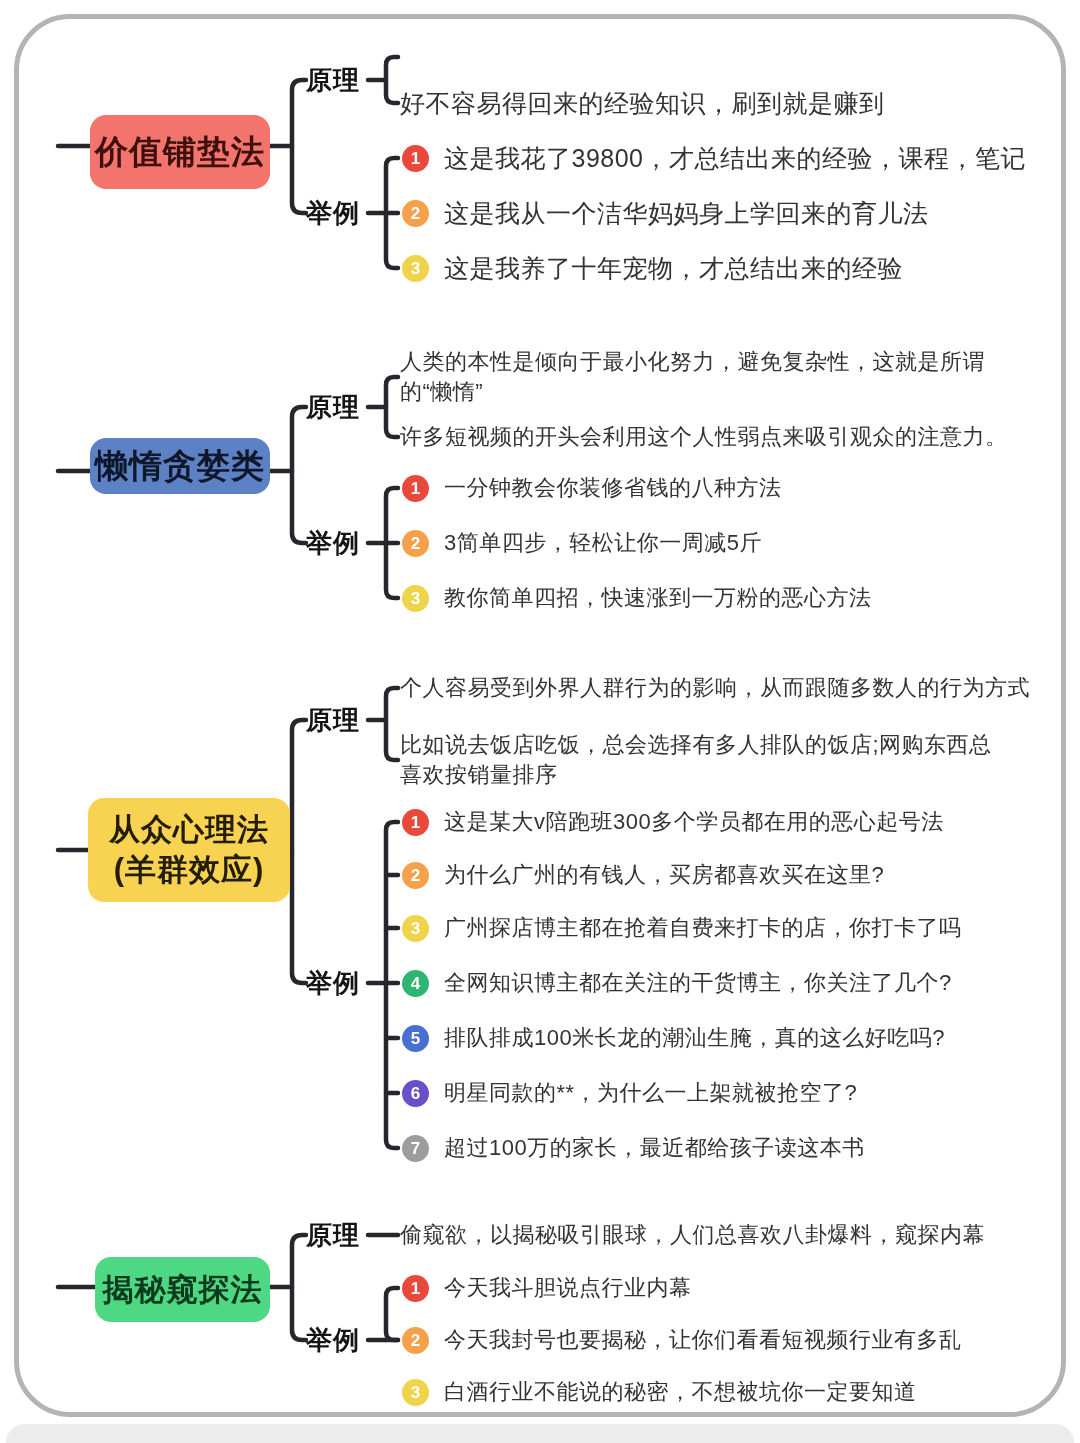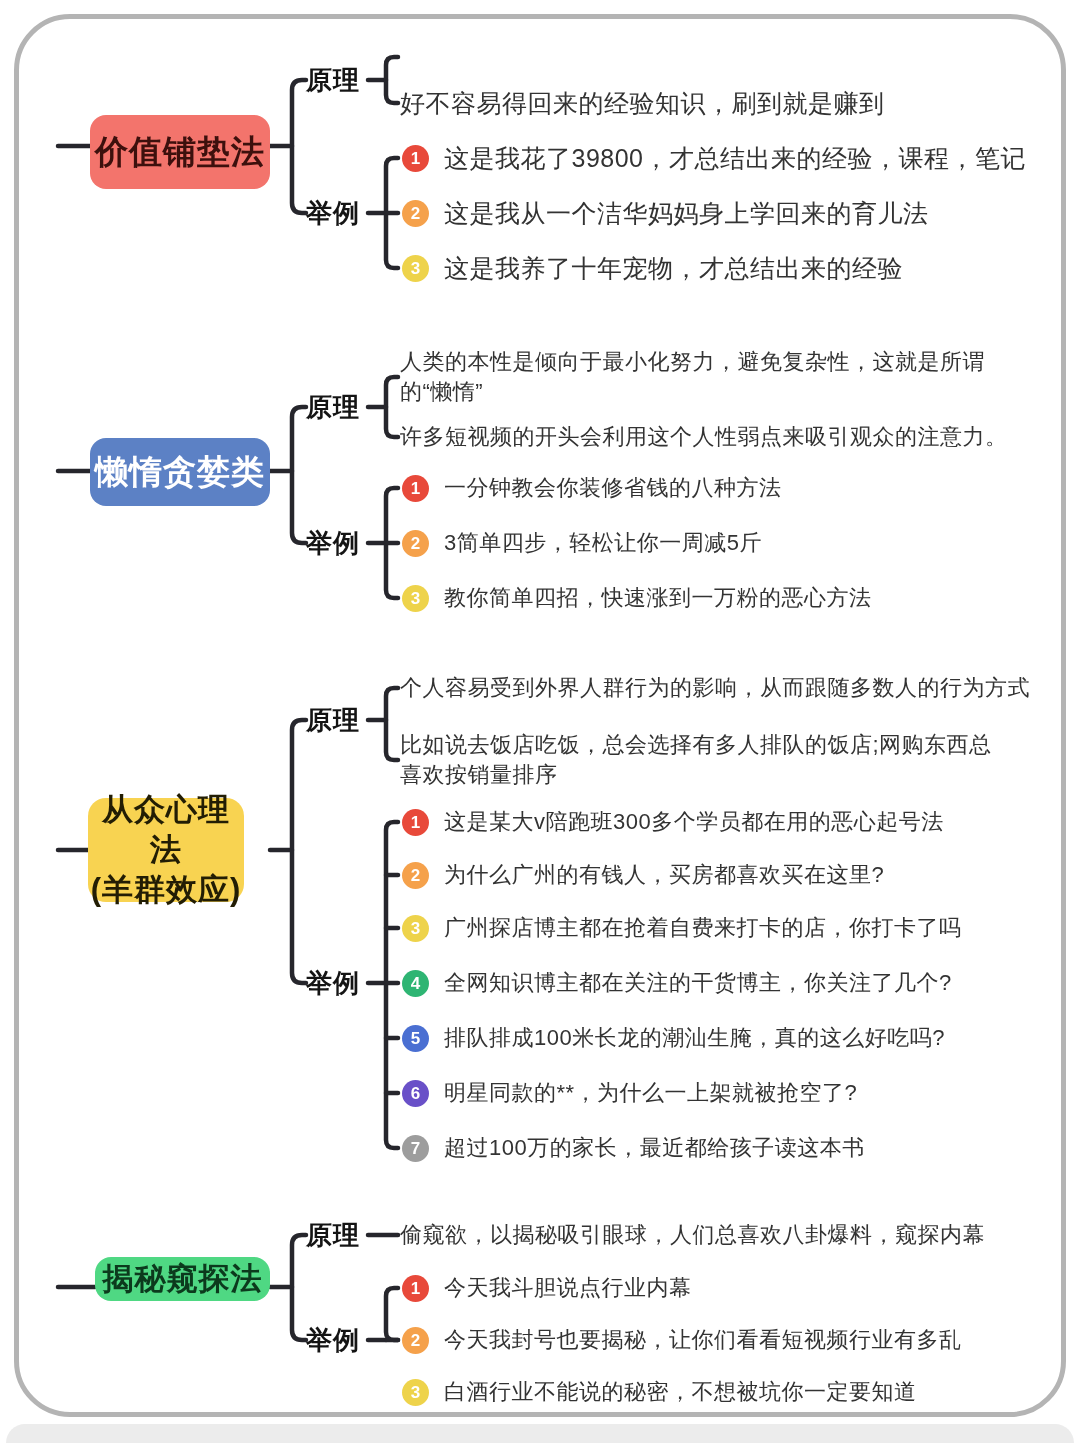--- a/index.html
+++ b/index.html
@@ -116,42 +116,42 @@
   </div>
   <div class="item big" style="left:402px;top:199px;">
     <span class="num" style="background: rgb(245, 161, 75);">2</span>
     <span class="t">这是我从一个洁华妈妈身上学回来的育儿法</span>
   </div>
   <div class="item big" style="left:402px;top:254px;">
     <span class="num" style="background: rgb(238, 211, 75);">3</span>
     <span class="t">这是我养了十年宠物，才总结出来的经验</span>
   </div>
 
-  <div class="node" style="left: 90px; top: 438px; width: 180px; height: 68px; font-size: 33px; background: rgb(92, 129, 197); color: #ffffff;">懒惰贪婪类</div>
+  <div class="node" style="left: 90px; top: 438px; width: 180px; height: 56px; font-size: 33px; background: rgb(92, 129, 197); color: #0f172a;">懒惰贪婪类</div>
 
   <div class="lbl" style="left:306px;top:391px;">原理</div>
   <div class="lbl" style="left:306px;top:527px;">举例</div>
 
   <div class="txt" style="left:400px;top:423px;">许多短视频的开头会利用这个人性弱点来吸引观众的注意力。</div>
   <div class="txt wrap" style="left:400px;top:347px;width:600px;">人类的本性是倾向于最小化努力，避免复杂性，这就是所谓的“懒惰”</div>
 
   <div class="item" style="left:402px;top:474px;">
     <span class="num" style="background: rgb(232, 73, 58);">1</span>
     <span class="t">一分钟教会你装修省钱的八种方法</span>
   </div>
   <div class="item" style="left:402px;top:529px;">
     <span class="num" style="background: rgb(245, 161, 75);">2</span>
     <span class="t">3简单四步，轻松让你一周减5斤</span>
   </div>
   <div class="item" style="left:402px;top:584px;">
     <span class="num" style="background: rgb(238, 211, 75);">3</span>
     <span class="t">教你简单四招，快速涨到一万粉的恶心方法</span>
   </div>
 
-  <div class="node col" style="left: 88px; top: 798px; width: 156px; height: 104px; font-size: 31px; background: rgb(248, 211, 81); color: rgb(34, 29, 4); border-radius: 18px;">
+  <div class="node col" style="left: 88px; top: 798px; width: 202px; height: 104px; font-size: 31px; background: rgb(248, 211, 81); color: rgb(34, 29, 4);">
     <span class="ln">从众心理法</span>
     <span class="ln">(羊群效应)</span>
   </div>
 
   <div class="lbl" style="left:306px;top:704px;">原理</div>
   <div class="lbl" style="left:306px;top:967px;">举例</div>
 
   <div class="txt" style="left:400px;top:674px;">个人容易受到外界人群行为的影响，从而跟随多数人的行为方式</div>
   <div class="txt wrap" style="left:400px;top:730px;width:610px;">比如说去饭店吃饭，总会选择有多人排队的饭店;网购东西总喜欢按销量排序</div>
 
@@ -177,21 +177,21 @@
   </div>
   <div class="item" style="left:402px;top:1079px;">
     <span class="num" style="background: rgb(105, 80, 200);">6</span>
     <span class="t">明星同款的**，为什么一上架就被抢空了?</span>
   </div>
   <div class="item" style="left:402px;top:1134px;">
     <span class="num" style="background: rgb(157, 157, 157);">7</span>
     <span class="t">超过100万的家长，最近都给孩子读这本书</span>
   </div>
 
-  <div class="node" style="left: 95px; top: 1257px; width: 175px; height: 44px; font-size: 31px; background: rgb(79, 216, 131); color: rgb(12, 58, 29);">揭秘窥探法</div>
+  <div class="node" style="left: 95px; top: 1257px; width: 175px; height: 65px; font-size: 31px; background: rgb(79, 216, 131); color: rgb(12, 58, 29);">揭秘窥探法</div>
 
   <div class="lbl" style="left:306px;top:1219px;">原理</div>
   <div class="lbl" style="left:306px;top:1324px;">举例</div>
 
   <div class="txt" style="left:400px;top:1221px;">偷窥欲，以揭秘吸引眼球，人们总喜欢八卦爆料，窥探内幕</div>
 
   <div class="item" style="left:402px;top:1274px;">
     <span class="num" style="background: rgb(232, 73, 58);">1</span>
     <span class="t">今天我斗胆说点行业内幕</span>
   </div>

